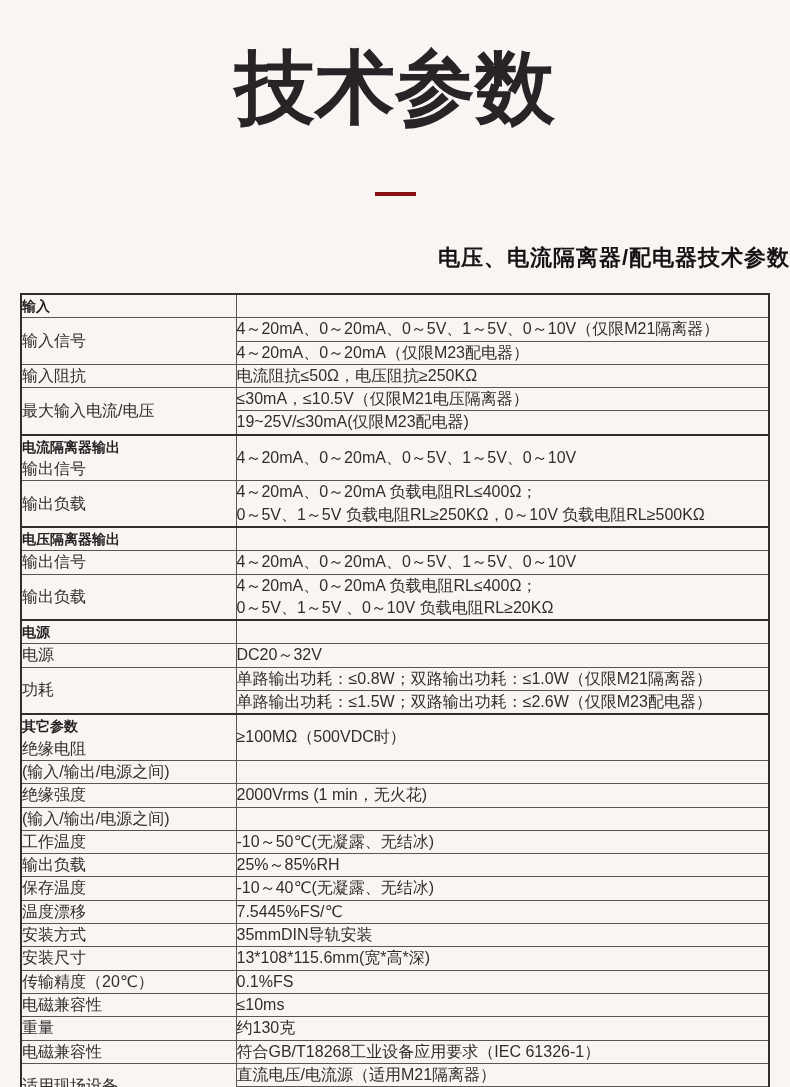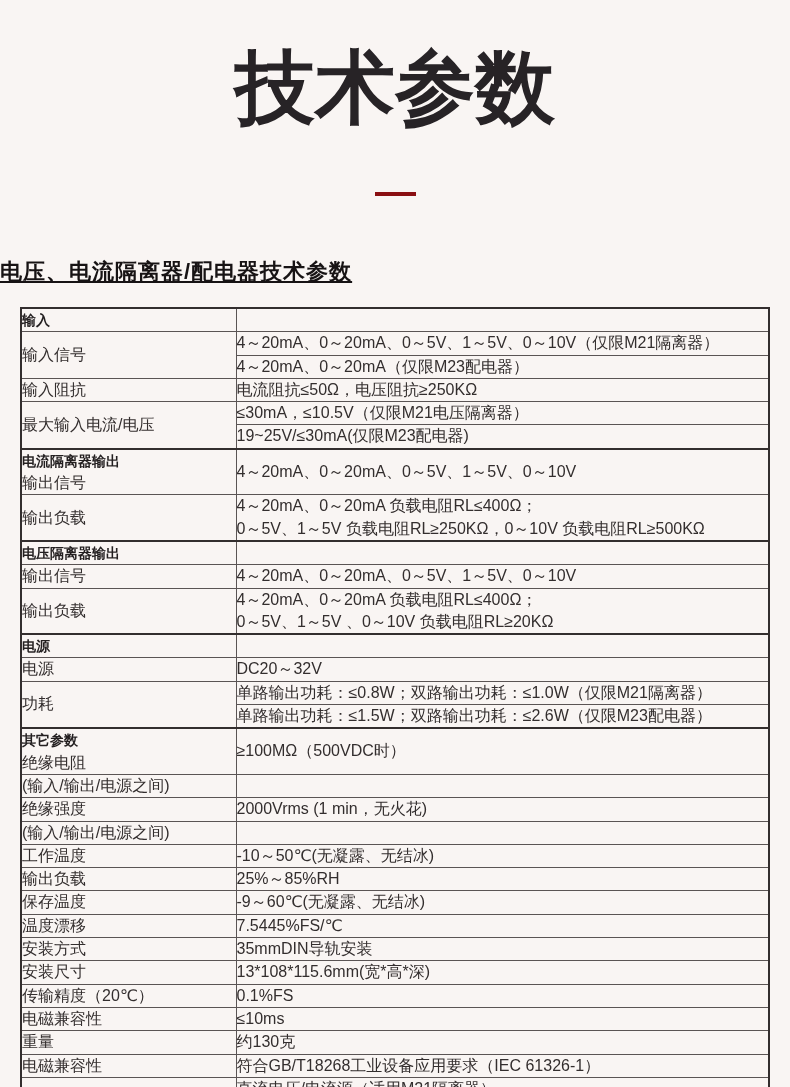--- a/index.html
+++ b/index.html
@@ -20,27 +20,26 @@
     font-weight: 900;
     letter-spacing: 0px;
     color: #272326;
   }
   .divider {
     width: 41px; height: 4px;
     margin: 62px auto 0 auto;
     background: #8a0f12;
   }
   .subtitle {
-    margin-top: 61px;
-    text-align: left;
+    margin-top: 47px;
+    text-align: right;
     font-size: 22px;
     font-weight: 700;
     letter-spacing: 1px;
     color: #171314;
-    text-decoration: underline;
   }
 
   table.spec {
     margin: 20px 22px 0 20px;
     width: 748px;
     border-collapse: collapse;
     table-layout: fixed;
     border: 2px solid #332e2e;
     font-size: 16px;
     line-height: 22.3px;
@@ -191,21 +190,21 @@
         <tr>
           <td class="label">
             <span class="lbl-line">输出负载</span>
           </td>
           <td class="value">25%～85%RH</td>
         </tr>
         <tr>
           <td class="label">
             <span class="lbl-line">保存温度</span>
           </td>
-          <td class="value">-9～60℃(无凝露、无结冰)</td>
+          <td class="value">-10～40℃(无凝露、无结冰)</td>
         </tr>
         <tr>
           <td class="label">
             <span class="lbl-line">温度漂移</span>
           </td>
           <td class="value">7.5445%FS/℃</td>
         </tr>
         <tr>
           <td class="label">
             <span class="lbl-line">安装方式</span>

